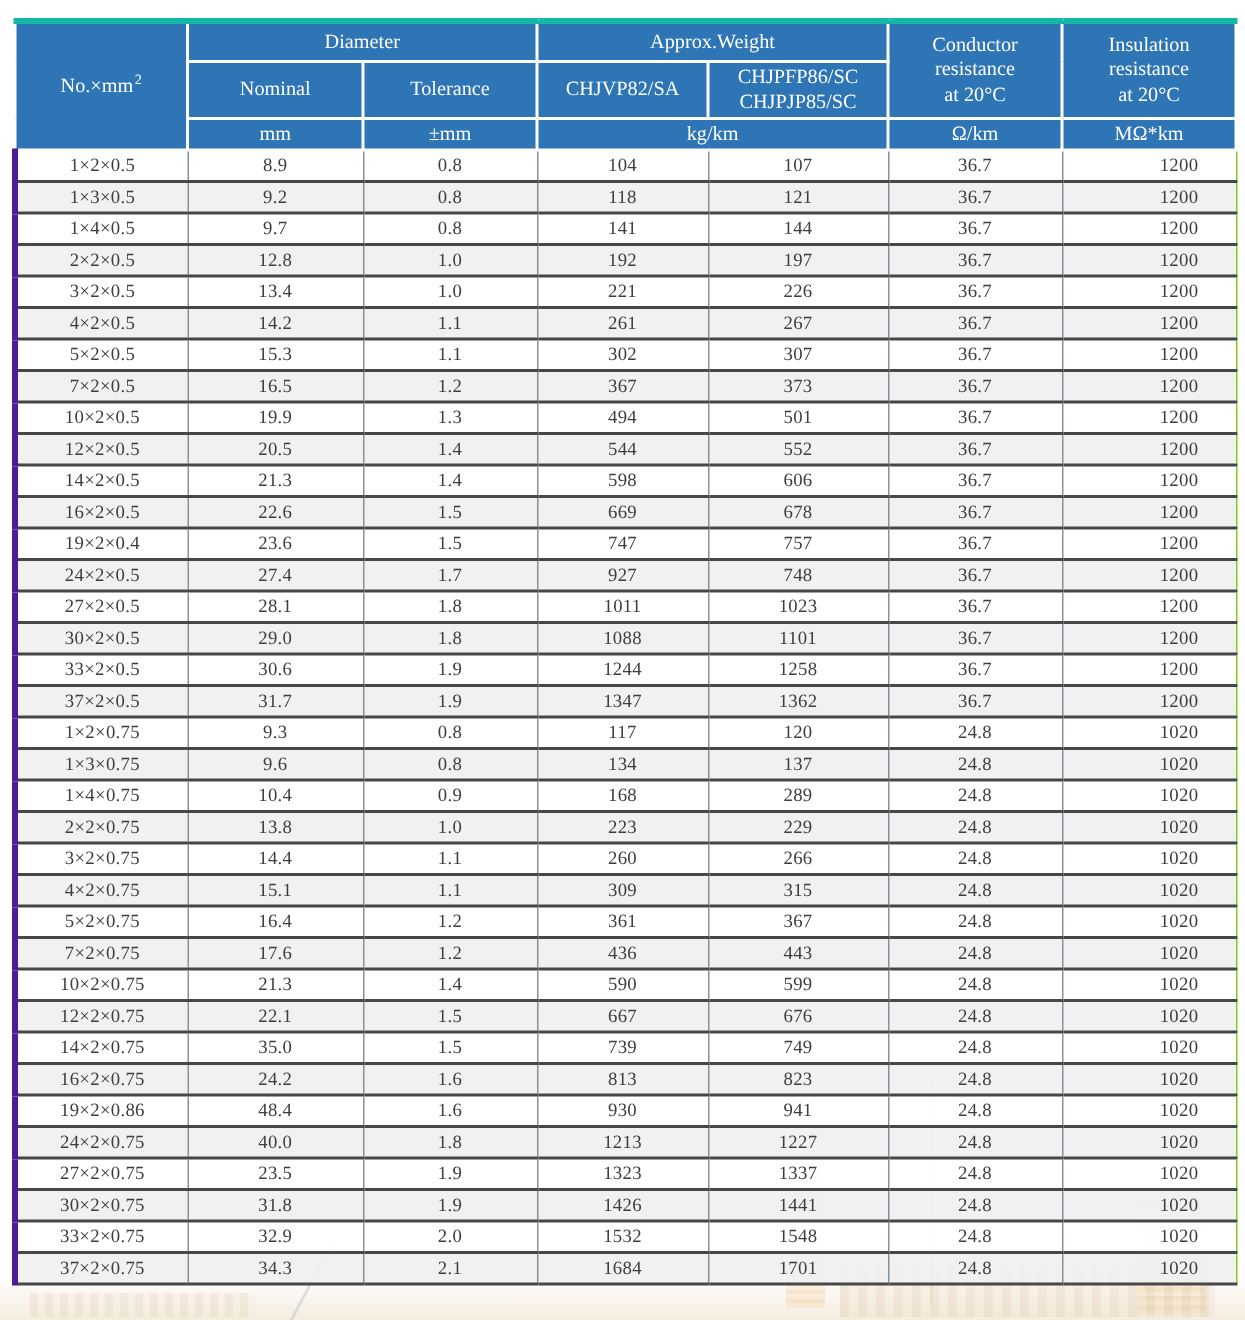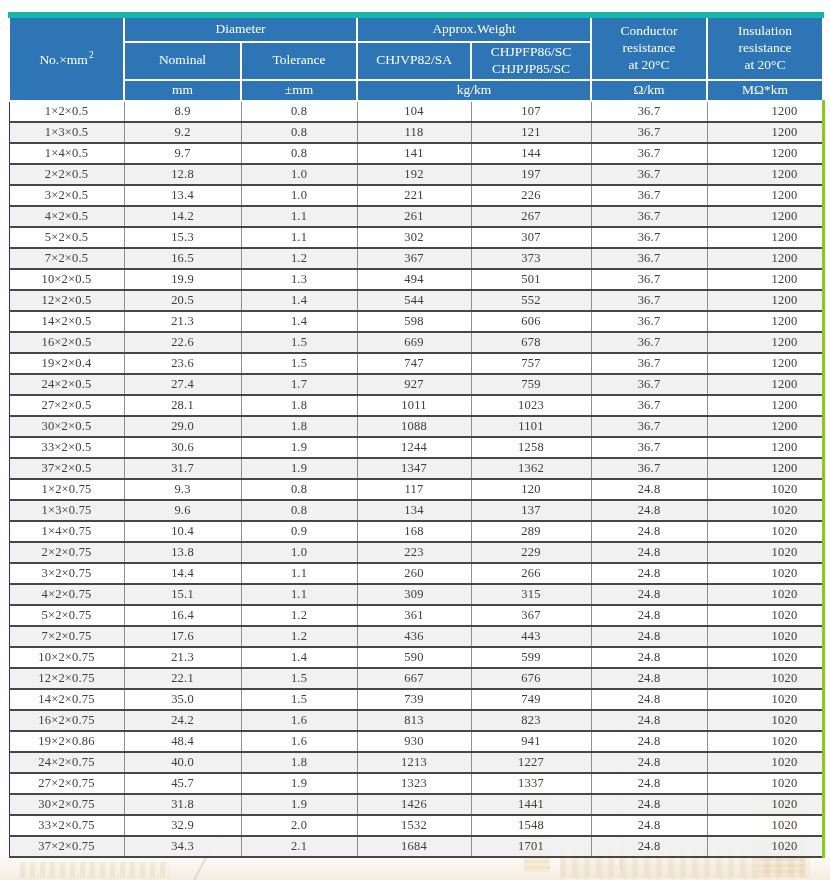--- a/index.html
+++ b/index.html
@@ -64,42 +64,42 @@
     color: #ffffff;
     font-weight: normal;
     font-size: 13.5px;
     border: 2px solid #ffffff;
     text-align: center;
     vertical-align: middle;
     white-space: pre-line;
     line-height: 1.25;
     padding: 1px 2px;
   }
-  thead tr.h-row1 th { border-top: 6px solid #14b8a6; }
+  thead tr.h-row1 th { border-top: 4px solid #14b8a6; }
   thead tr.h-row1 { height: 27px; }
   thead tr.h-row2 { height: 33px; }
   thead tr.h-row3 { height: 21px; }
   thead th sup { font-size: 9.5px; vertical-align: super; margin-left: 1px; }
 
   
   tbody td {
     font-size: 12.5px;
     color: #3d3d3d;
     text-align: center;
     vertical-align: middle;
     border-top: 2px solid #474747;
     border-bottom: 2px solid #474747;
     border-left: 1px solid #8a9097;
     border-right: 1px solid #8a9097;
     padding: 0;
     height: 19px;
     letter-spacing: .2px;
   }
-  tbody td:first-child { border-left: 1px solid #4c1d95; }
-  tbody td:last-child  { border-right: 3px solid #84cc16; padding-left: 40px; }
+  tbody td:first-child { border-left: 4px solid #4c1d95; }
+  tbody td:last-child  { border-right: 1px solid #84cc16; padding-left: 40px; }
   tbody tr:nth-child(odd)  td { background: rgba(255,255,255,0.93); }
   tbody tr:nth-child(even) td { background: rgba(240,240,240,0.93); }
 </style>
 </head>
 <body>
 
 <div class="watermark">
   <div class="wm-strip"></div>
   <div class="wm-band-orange"></div>
   <div class="wm-band-orange2"></div>
@@ -263,21 +263,21 @@
           <td>747</td>
           <td>757</td>
           <td>36.7</td>
           <td>1200</td>
         </tr>
         <tr>
           <td>24×2×0.5</td>
           <td>27.4</td>
           <td>1.7</td>
           <td>927</td>
-          <td>759</td>
+          <td>748</td>
           <td>36.7</td>
           <td>1200</td>
         </tr>
         <tr>
           <td>27×2×0.5</td>
           <td>28.1</td>
           <td>1.8</td>
           <td>1011</td>
           <td>1023</td>
           <td>36.7</td>
@@ -431,21 +431,21 @@
           <td>24×2×0.75</td>
           <td>40.0</td>
           <td>1.8</td>
           <td>1213</td>
           <td>1227</td>
           <td>24.8</td>
           <td>1020</td>
         </tr>
         <tr>
           <td>27×2×0.75</td>
-          <td>45.7</td>
+          <td>23.5</td>
           <td>1.9</td>
           <td>1323</td>
           <td>1337</td>
           <td>24.8</td>
           <td>1020</td>
         </tr>
         <tr>
           <td>30×2×0.75</td>
           <td>31.8</td>
           <td>1.9</td>

